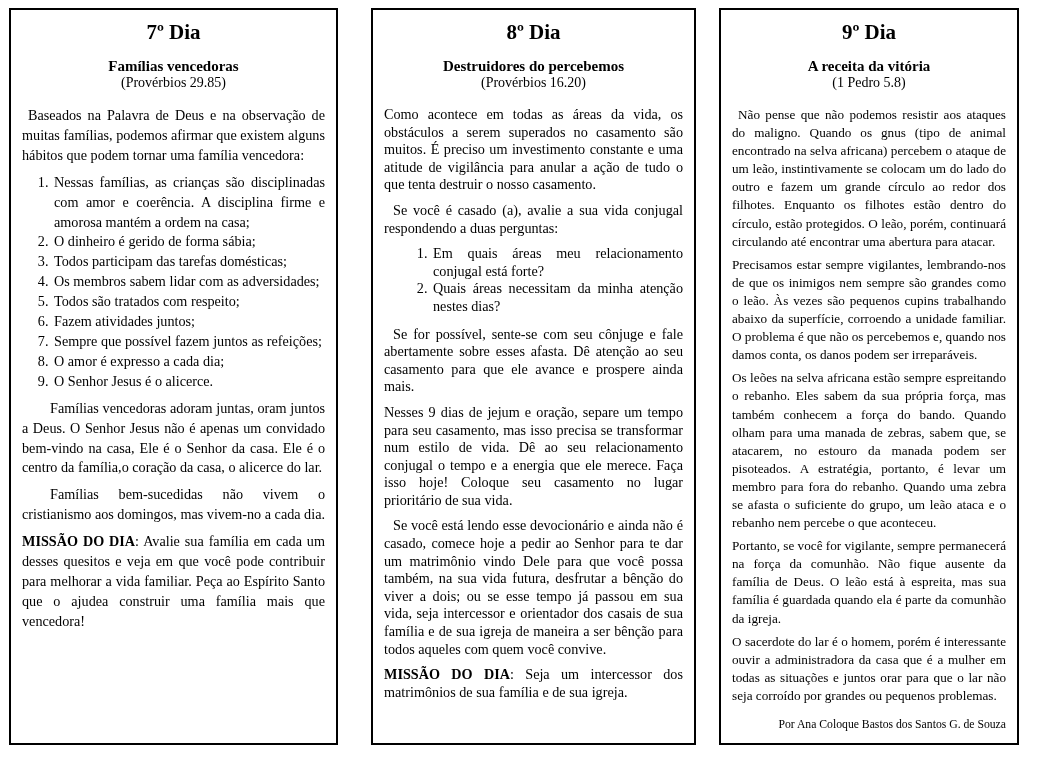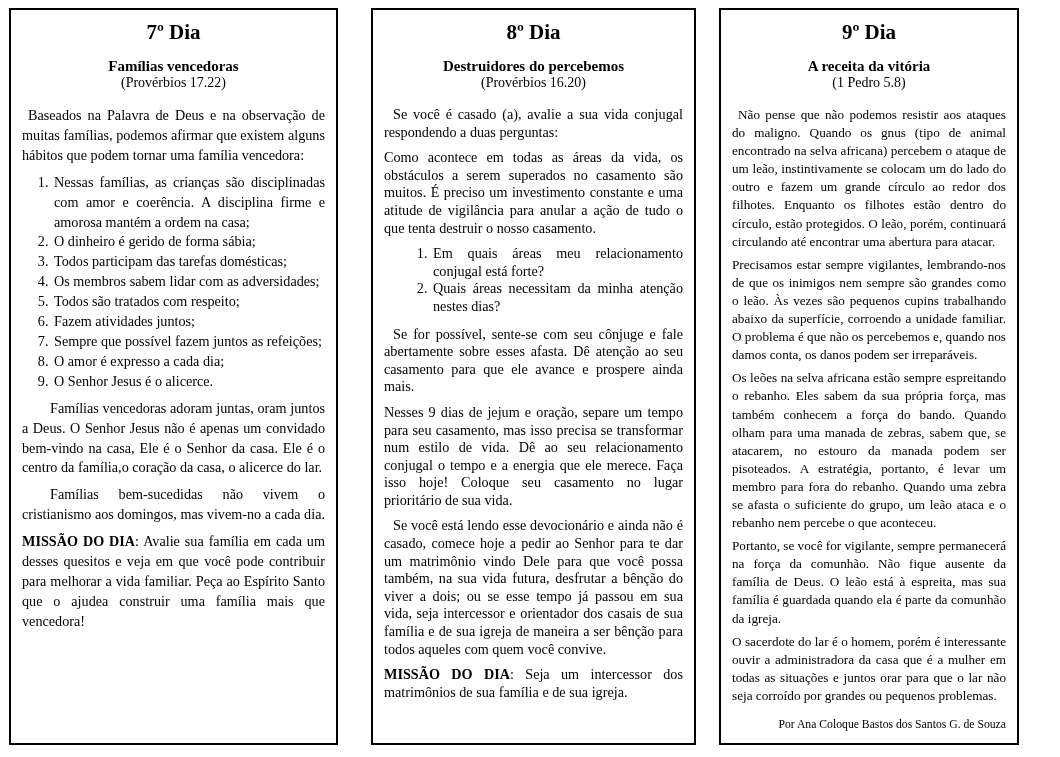--- a/index.html
+++ b/index.html
@@ -72,21 +72,21 @@
   }
 </style>
 </head>
 <body>
 
 <div class="page">
 
   <section class="panel panel-1">
     <h1 class="day">7º Dia</h1>
     <h2 class="title">Famílias vencedoras</h2>
-    <div class="ref">(Provérbios 17.22)</div>
+    <div class="ref">(Provérbios 29.85)</div>
     <p class="body indent-sm">Baseados na Palavra de Deus e na observação de muitas famílias, podemos afirmar que existem alguns hábitos que podem tornar uma família vencedora:</p>
     <ol class="body">
       <li>Nessas famílias, as crianças são disciplinadas com amor e coerência. A disciplina firme e amorosa mantém a ordem na casa;</li>
       <li>O dinheiro é gerido de forma sábia;</li>
       <li>Todos participam das tarefas domésticas;</li>
       <li>Os membros sabem lidar com as adversidades;</li>
       <li>Todos são tratados com respeito;</li>
       <li>Fazem atividades juntos;</li>
       <li>Sempre que possível fazem juntos as refeições;</li>
       <li>O amor é expresso a cada dia;</li>
@@ -94,22 +94,22 @@
     </ol>
     <p class="body indent-lg">Famílias vencedoras adoram juntas, oram juntos a Deus. O Senhor Jesus não é apenas um convidado bem-vindo na casa, Ele é o Senhor da casa. Ele é o centro da família,o coração da casa, o alicerce do lar.</p>
     <p class="body indent-lg">Famílias bem-sucedidas não vivem o cristianismo aos domingos, mas vivem-no a cada dia.</p>
     <p class="body mission"><b>MISSÃO DO DIA</b><span>: Avalie sua família em cada um desses quesitos e veja em que você pode contribuir para melhorar a vida familiar. Peça ao Espírito Santo que o ajudea construir uma família mais que vencedora!</span></p>
   </section>
 
   <section class="panel panel-2">
     <h1 class="day">8º Dia</h1>
     <h2 class="title">Destruidores do percebemos</h2>
     <div class="ref">(Provérbios 16.20)</div>
+    <p class="body">Como acontece em todas as áreas da vida, os obstáculos a serem superados no casamento são muitos. É preciso um investimento constante e uma atitude de vigilância para anular a ação de tudo o que tenta destruir o nosso casamento.</p>
     <p class="body indent-md">Se você é casado (a), avalie a sua vida conjugal respondendo a duas perguntas:</p>
-    <p class="body">Como acontece em todas as áreas da vida, os obstáculos a serem superados no casamento são muitos. É preciso um investimento constante e uma atitude de vigilância para anular a ação de tudo o que tenta destruir o nosso casamento.</p>
     <ol class="body">
       <li>Em quais áreas meu relacionamento conjugal está forte?</li>
       <li>Quais áreas necessitam da minha atenção nestes dias?</li>
     </ol>
     <p class="body indent-md">Se for possível, sente-se com seu cônjuge e fale abertamente sobre esses afasta. Dê atenção ao seu casamento para que ele avance e prospere ainda mais.</p>
     <p class="body">Nesses 9 dias de jejum e oração, separe um tempo para seu casamento, mas isso precisa se transformar num estilo de vida. Dê ao seu relacionamento conjugal o tempo e a energia que ele merece. Faça isso hoje! Coloque seu casamento no lugar prioritário de sua vida.</p>
     <p class="body indent-md">Se você está lendo esse devocionário e ainda não é casado, comece hoje a pedir ao Senhor para te dar um matrimônio vindo Dele para que você possa também, na sua vida futura, desfrutar a bênção do viver a dois; ou se esse tempo já passou em sua vida, seja intercessor e orientador dos casais de sua família e de sua igreja de maneira a ser bênção para todos aqueles com quem você convive.</p>
     <p class="body mission"><b>MISSÃO DO DIA</b><span>: Seja um intercessor dos matrimônios de sua família e de sua igreja.</span></p>
   </section>
 

